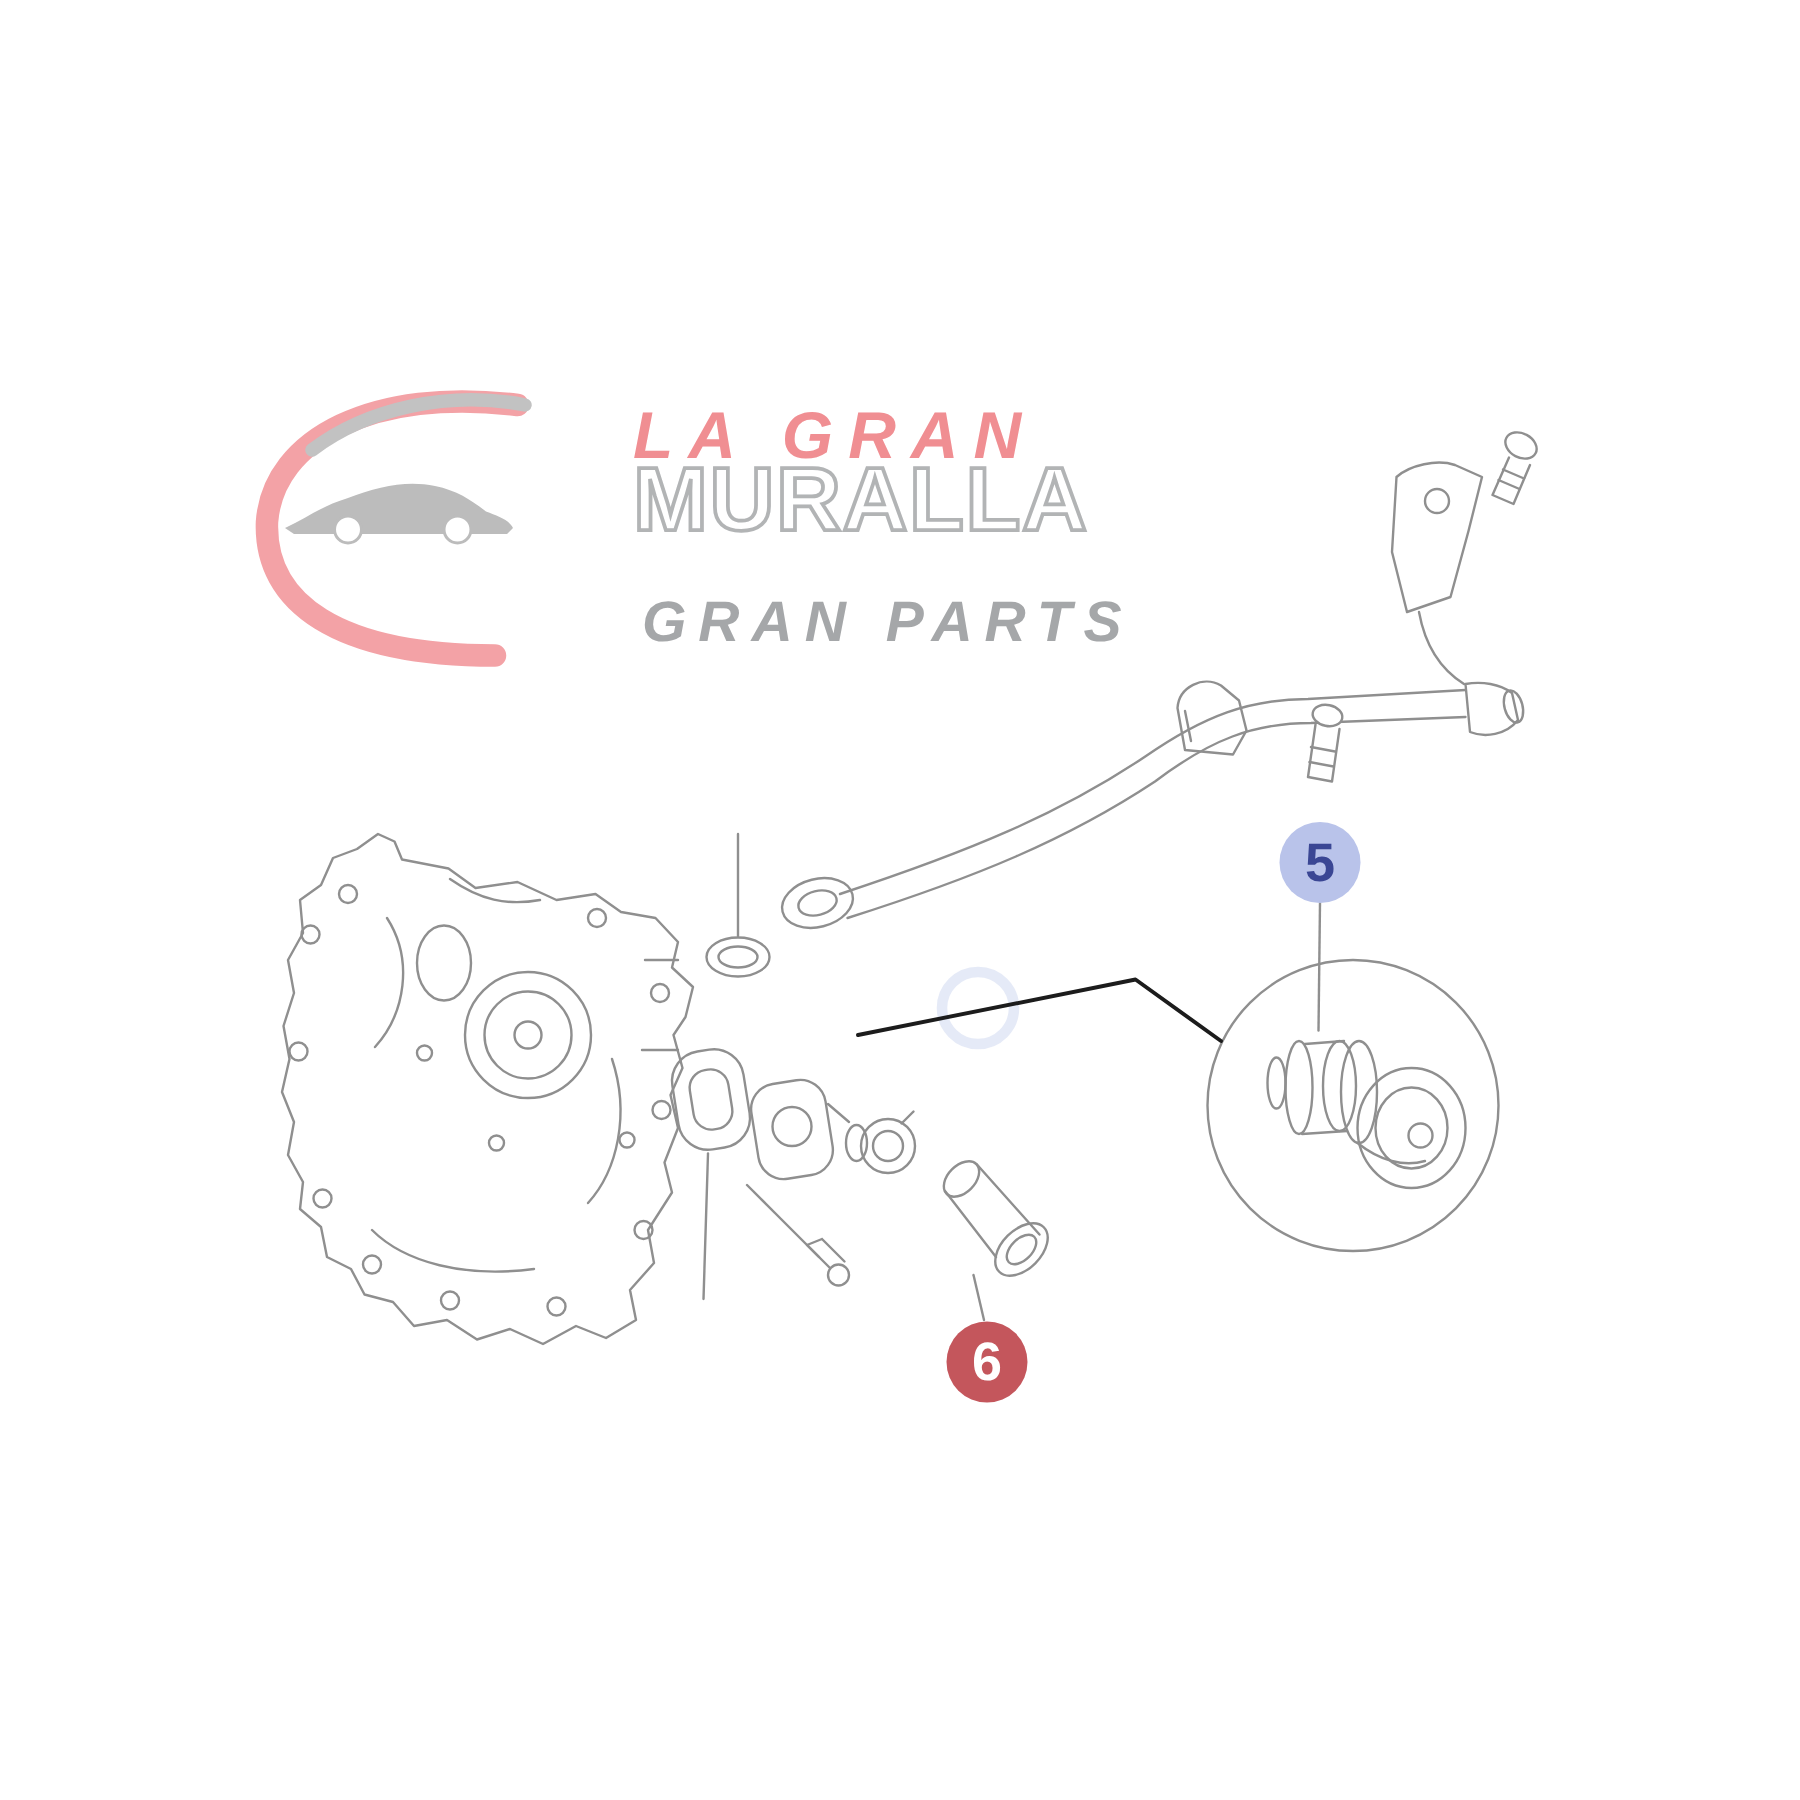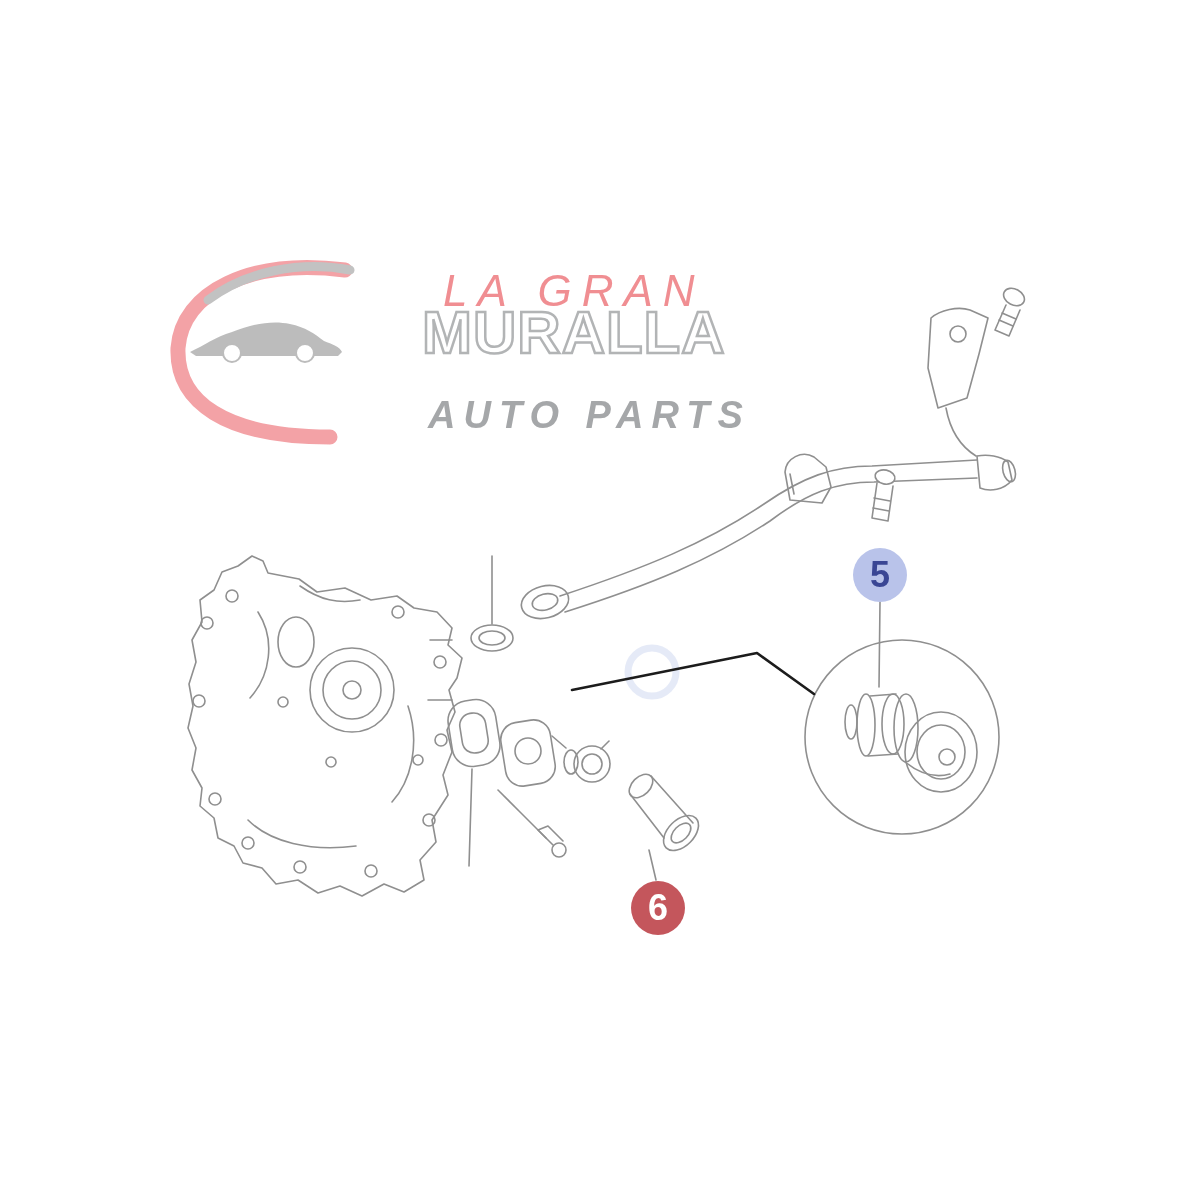--- a/index.html
+++ b/index.html
@@ -9,22 +9,22 @@
     height: 1200px;
     background: #ffffff;
     overflow: hidden;
     font-family: "Liberation Sans", sans-serif;
   }
   .canvas > svg, .watermark { position: absolute; left: 0; top: 0; }
 
   
   .watermark { width: 1200px; height: 1200px; opacity: 0.9; pointer-events: none; }
   .wm-line1 {
-    position: absolute; left: 443px; top: 266px;
-    font-size: 44px; font-weight: normal; font-style: italic;
+    position: absolute; left: 422px; top: 266px;
+    font-size: 44px; font-weight: bold; font-style: italic;
     letter-spacing: 10px; color: #ef8287;
   }
   .wm-line2 {
     position: absolute; left: 422px; top: 298px;
     font-size: 60px; font-weight: 800;
     letter-spacing: 1px;
     color: rgba(255,255,255,0.05);
     -webkit-text-stroke: 2.5px #aaacae;
   }
   .wm-line3 {
@@ -55,21 +55,21 @@
       <g fill="none" stroke-linecap="round">
         <path d="M345,270 C250,258 182,292 178,348 C176,402 225,437 330,437" stroke="#f2989d" stroke-width="15"></path>
         <path d="M208,300 C245,272 300,260 350,270" stroke="#bcbcbc" stroke-width="9"></path>
         <path d="M190,352 C205,345 215,337 232,332 C252,324 272,320 290,324 C305,327 315,334 324,341 C332,344 340,347 342,352 L338,356 L196,356 Z" fill="#b5b5b5" stroke="none"></path>
         <circle cx="232" cy="353" r="9" fill="#ffffff" stroke="#b5b5b5" stroke-width="2"></circle>
         <circle cx="305" cy="353" r="9" fill="#ffffff" stroke="#b5b5b5" stroke-width="2"></circle>
       </g>
     </svg>
     <div class="wm-line1">LA GRAN</div>
     <div class="wm-line2">MURALLA</div>
-    <div class="wm-line3">AUTO PARTS</div>
+    <div class="wm-line3">GRAN PARTS</div>
   </div>
 
   <svg width="1200" height="1200" viewBox="0 0 1200 1200">
     <g fill="none" stroke="#8f8f8f" stroke-width="1.6" stroke-linecap="round" stroke-linejoin="round">
 
       <circle cx="652" cy="672" r="24" stroke="#ccd6f0" stroke-width="7" opacity="0.5"></circle>
 
       <g>
         <path d="M252,556 L263,561 268,573 299,579 317,592 345,588 371,600 397,596 414,608 437,612 452,628 448,645 462,658 457,678 449,690 455,712 447,730 452,752 443,775 448,795 432,820 436,842 420,860 424,880 404,892 384,884 362,896 340,886 318,893 298,880 276,884 262,868 243,863 234,846 218,838 214,818 200,806 202,788 192,770 196,748 188,728 193,706 189,684 196,662 192,640 202,622 200,600 214,590 222,572 238,566 Z"></path>
         <circle cx="352" cy="690" r="42"></circle>

